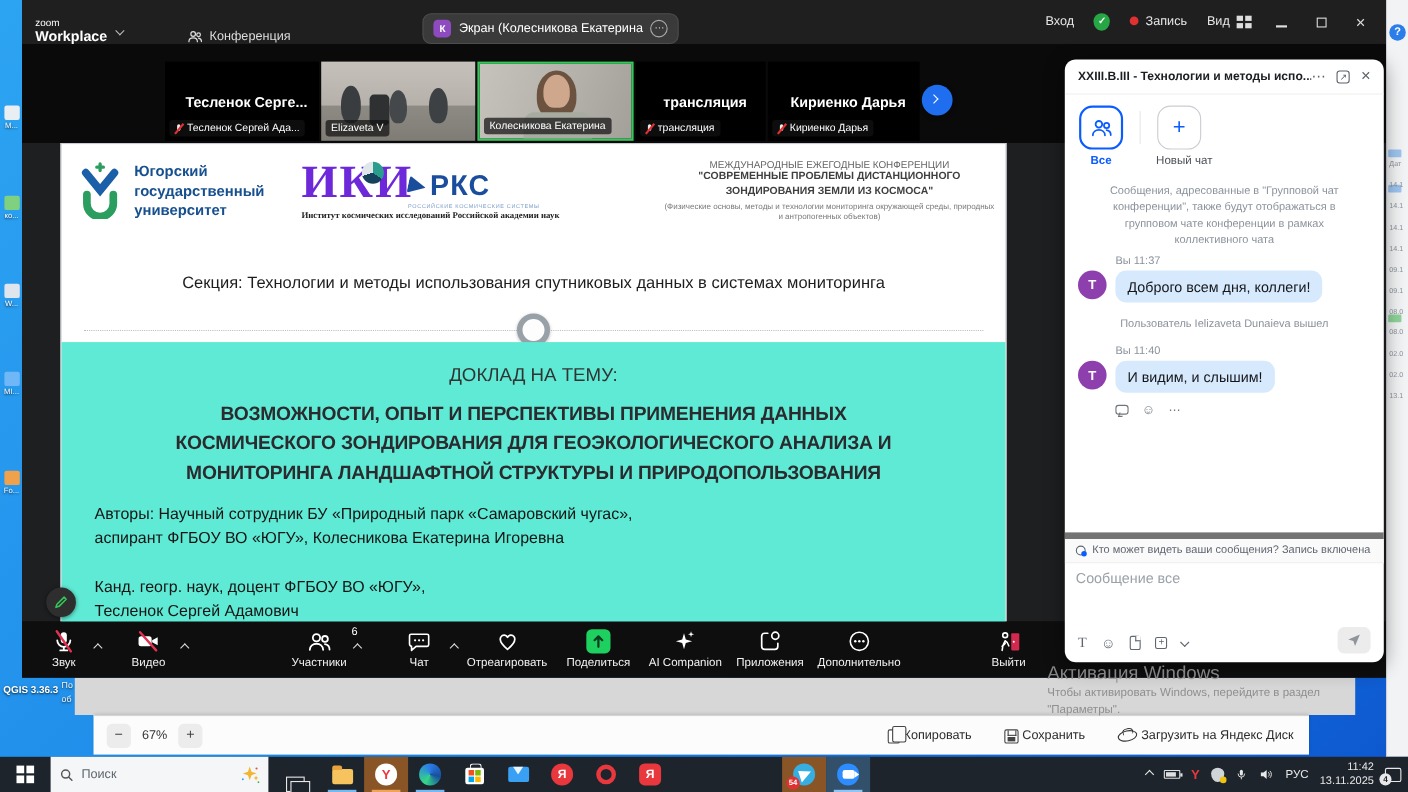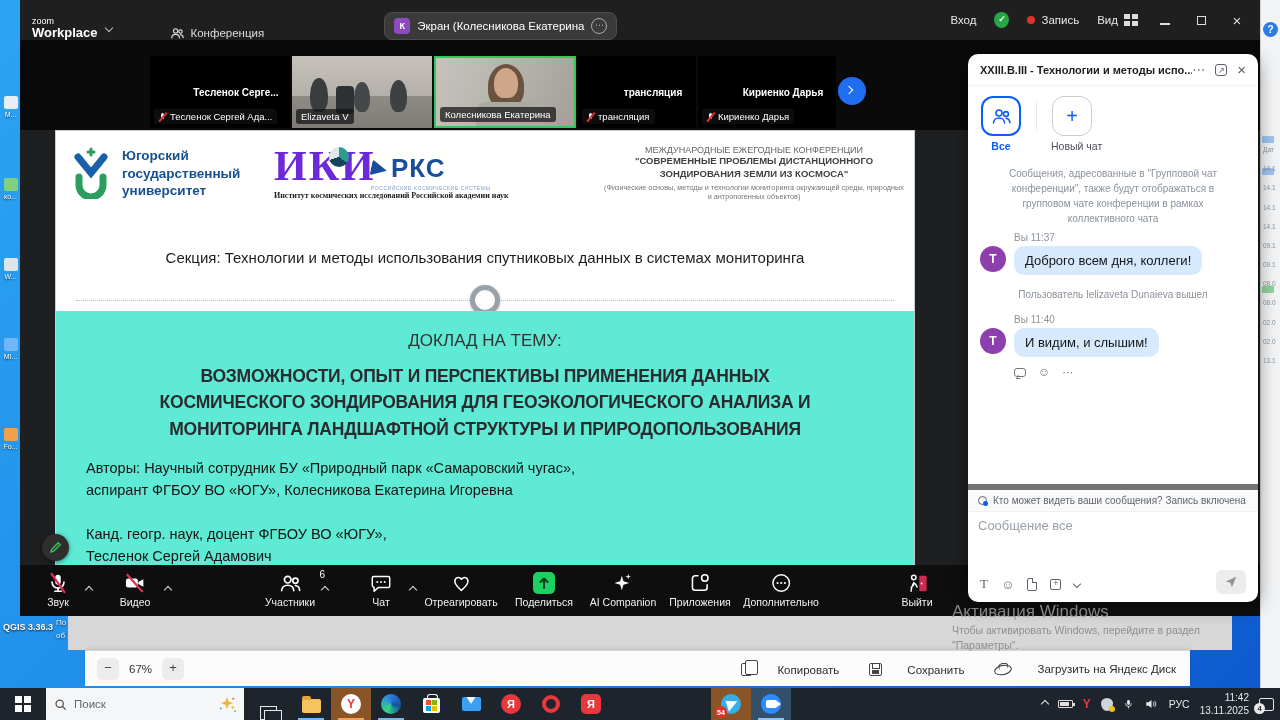--- a/index.html
+++ b/index.html
@@ -21,21 +21,21 @@
   .chip{position:absolute;left:1262px;width:12px;height:7px;border-radius:1px}
 
   
   .gray-band{position:absolute;left:68px;top:616px;width:1164px;height:34px;background:#d7d7d7}
   .viewer-bar{position:absolute;left:85px;top:650px;width:1105px;height:36px;background:#fcfcfc;border-top:1px solid #d4d4d4;
     box-shadow:0 -1px 3px rgba(0,0,0,.12)}
   .zoomer{position:absolute;left:12px;top:7px;display:flex;align-items:center;gap:10px}
   .zbtn{width:22px;height:22px;border-radius:5px;background:#ececec;color:#444;font-size:13px;text-align:center;line-height:20px;cursor:pointer}
   .zpct{font-size:11.5px;color:#333}
   .viewer-actions{position:absolute;right:14px;top:0;height:36px;display:flex;align-items:center;gap:30px}
-  .vact{display:flex;align-items:flex-end;gap:25px;font-size:11.5px;color:#2c2c2c;cursor:pointer}
+  .vact{display:flex;align-items:center;gap:3px;font-size:11.5px;color:#2c2c2c;cursor:pointer}
   .ic-copy{width:11px;height:13px;border:1.3px solid #444;border-radius:2px;position:relative;background:#fff}
   .ic-copy:before{content:"";position:absolute;left:3px;top:-4px;width:11px;height:13px;border:1.3px solid #444;border-radius:2px;background:#fcfcfc}
   .ic-save{width:13px;height:13px;border:1.3px solid #444;border-radius:2px;position:relative}
   .ic-save:before{content:"";position:absolute;left:2px;top:0;width:6px;height:4px;border:1px solid #444;border-top:none}
   .ic-save:after{content:"";position:absolute;left:2px;bottom:1px;width:7px;height:4px;background:#444}
   .ic-disk{width:18px;height:10px;border:1.4px solid #333;border-radius:50%;position:relative;transform:rotate(-12deg)}
   .ic-disk:before{content:"";position:absolute;left:4px;top:-3px;width:8px;height:5px;border:1.3px solid #333;border-radius:50% 50% 0 0;border-bottom:none}
 
   
   .zwin{position:absolute;left:20px;top:0;width:1240px;height:616px;background:#0c0c0c}
@@ -53,22 +53,22 @@
   .tb-right{position:absolute;right:14px;top:0;height:40px;display:flex;align-items:center;gap:18px;color:#e6e6e6;font-size:11.5px}
   .shield{width:15px;height:16px;background:#27a645;border-radius:50% 50% 50% 50%/45% 45% 55% 55%;color:#fff;font-size:9px;text-align:center;line-height:15px;font-weight:bold}
   .recdot{width:8px;height:8px;border-radius:50%;background:#e03131;display:inline-block;margin-right:6px}
   .winbtn{color:#ddd;font-size:13px;cursor:pointer;width:18px;text-align:center}
   .minbar{display:inline-block;width:10px;height:2px;background:#ddd}
   .maxbox{display:inline-block;width:9px;height:9px;border:1.3px solid #ddd}
 
   
   .strip{position:absolute;left:0;top:40px;width:100%;height:90px;background:#0a0a0a}
   .tile{position:absolute;top:16px;height:72px;background:#000;overflow:hidden}
-  .bigname{position:absolute;left:16px;top:0;width:100%;height:100%;display:flex;align-items:center;justify-content:center;
-    color:#fff;font-weight:bold;font-size:10px;padding:0 4px;text-align:center}
+  .bigname{position:absolute;left:4px;top:0;width:100%;height:100%;display:flex;align-items:center;justify-content:center;
+    color:#fff;font-weight:bold;font-size:13px;padding:0 4px;text-align:center}
   .nameplate{position:absolute;left:4px;bottom:4px;background:rgba(18,18,18,.72);border-radius:3px;color:#fff;font-size:9.5px;
     padding:2px 5px;display:flex;align-items:center;gap:4px;white-space:nowrap}
   .mmic{width:7px;height:10px;position:relative;flex:0 0 auto}
   .mmic:before{content:"";position:absolute;left:2px;top:1px;width:3px;height:6px;background:#eee;border-radius:2px}
   .mmic:after{content:"";position:absolute;left:3px;top:-1px;width:1.6px;height:12px;background:#e03131;transform:rotate(40deg)}
   .vid-room{background:linear-gradient(#c6c2bb 0%,#b5b1aa 55%,#8e8a84 56%,#7f7b75 100%)}
   .pers{position:absolute;border-radius:50% 50% 40% 40%}
   .vid-person{background:linear-gradient(110deg,#c6c2bc 0%,#b3afa9 60%,#a39f99 100%);border:2px solid #35c75a}
   .next-btn{position:absolute;left:818px;top:37px;width:28px;height:28px;border-radius:50%;background:#1f6ef0;box-shadow:0 1px 4px rgba(0,0,0,.5);cursor:pointer}
   .next-btn .chev{border-color:#fff;transform:rotate(-45deg);position:absolute;left:8px;top:10px}

